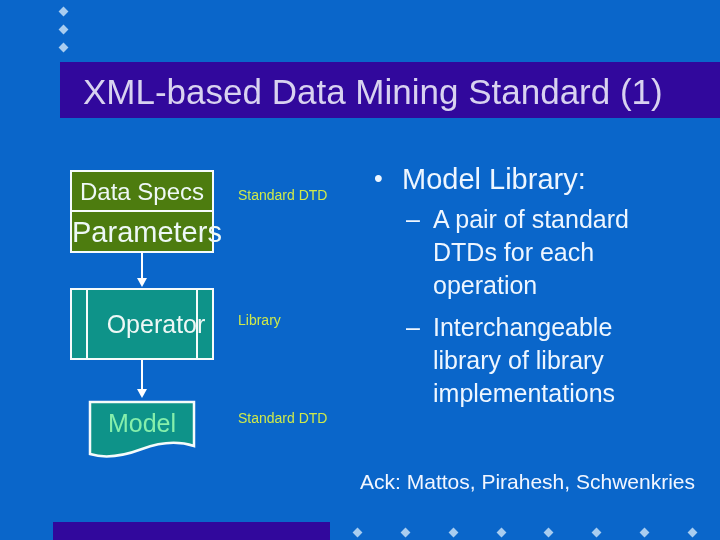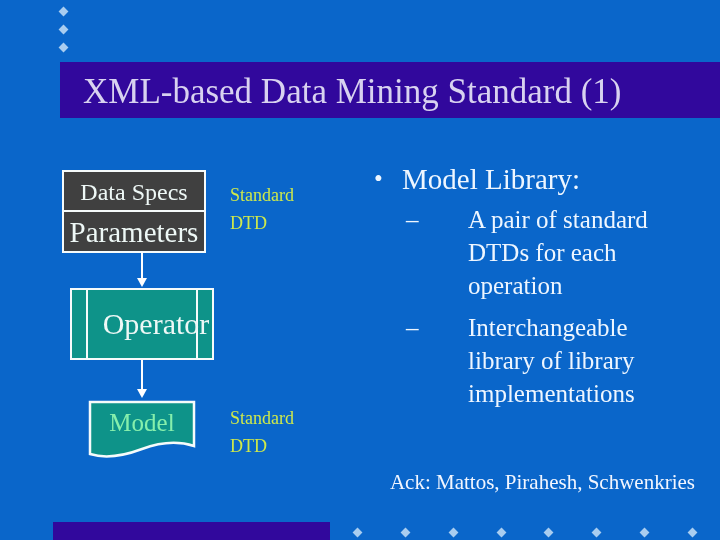--- a/index.html
+++ b/index.html
@@ -6,21 +6,21 @@
     margin: 0;
     padding: 0;
     background: #000;
   }
   .slide {
     position: relative;
     width: 720px;
     height: 540px;
     background: #0a66ca;
     overflow: hidden;
-    font-family: Liberation Serif, serif;
+    font-family: Liberation Sans, sans-serif;
   }
 
   
   .diamond {
     width: 7px;
     height: 7px;
     background: #a9cdf0;
     transform: rotate(45deg);
   }
   .top-diamonds {
@@ -55,25 +55,25 @@
     color: #d8d2f0;
     font-size: 35px;
     padding-left: 23px;
     padding-top: 3px;
     white-space: nowrap;
   }
 
   
   .spec-box {
     position: absolute;
-    left: 62px;
+    left: 70px;
     top: 170px;
     width: 140px;
     border: 2px solid #f6fbfb;
-    background: #404040;
+    background: #4d7c0f;
     color: #eef8f6;
     text-align: center;
   }
   .spec-row1 {
     height: 38px;
     line-height: 40px;
     border-bottom: 2px solid #f6fbfb;
     font-size: 24px;
   }
   .spec-row2 {
@@ -99,21 +99,21 @@
     background: #f6fbfb;
   }
   .op-line-l { left: 14px; }
   .op-line-r { right: 14px; }
   .op-text {
     position: absolute;
     inset: 0;
     display: flex;
     align-items: center;
     justify-content: center;
-    font-size: 30px;
+    font-size: 25px;
     margin-left: 28px;
   }
   .model-wrap {
     position: absolute;
     left: 88px;
     top: 400px;
     width: 108px;
     height: 66px;
   }
   .model-svg { display: block; }
@@ -142,24 +142,24 @@
     border-top: 9px solid #ffffff;
   }
   .arrow1-line { left: 141px; top: 252px; height: 27px; }
   .arrow1-head { left: 137px; top: 278px; }
   .arrow2-line { left: 141px; top: 360px; height: 30px; }
   .arrow2-head { left: 137px; top: 389px; }
 
   
   .flow-label {
     position: absolute;
-    left: 230px;
+    left: 238px;
     width: 100px;
     color: #cfe94a;
-    font-size: 18px;
+    font-size: 14px;
     line-height: 28px;
   }
   .flow-label-top { top: 181px; }
   .flow-label-mid { top: 306px; width: 120px; }
   .flow-label-bottom { top: 404px; }
 
   
   .bullets {
     position: absolute;
     left: 360px;
@@ -188,21 +188,20 @@
     margin-bottom: 9px;
   }
   .dash-char {
     position: absolute;
     left: 46px;
     top: 0;
   }
   .sub-text {
     display: block;
     width: 220px;
-    margin-left: 35px;
   }
 
   
   .ack {
     position: absolute;
     right: 25px;
     top: 470px;
     font-size: 21px;
     color: #f2f6ff;
     white-space: nowrap;
@@ -250,20 +249,21 @@
   <div class="arrow-head arrow2-head"></div>
 
   <div class="model-wrap">
     <svg class="model-svg" width="108" height="66" viewBox="0 0 108 66">
       <path d="M2,2 L106,2 L106,46 C 88,40 70,43 54,49 C 38,55 18,59 2,54 Z" fill="#0e9389" stroke="#f6fbfb" stroke-width="2.5"></path>
     </svg>
     <div class="model-text">Model</div>
   </div>
 
   <div class="flow-label flow-label-top">Standard DTD</div>
+  <div class="flow-label flow-label-mid">Library</div>
   <div class="flow-label flow-label-bottom">Standard DTD</div>
 
   <div class="bullets">
     <div class="bullet-heading">
       <span class="bullet-char">•</span>
       <span>Model Library:</span>
     </div>
     <div class="sub-item">
       <span class="dash-char">–</span>
       <span class="sub-text">A pair of standard DTDs for each operation</span>

